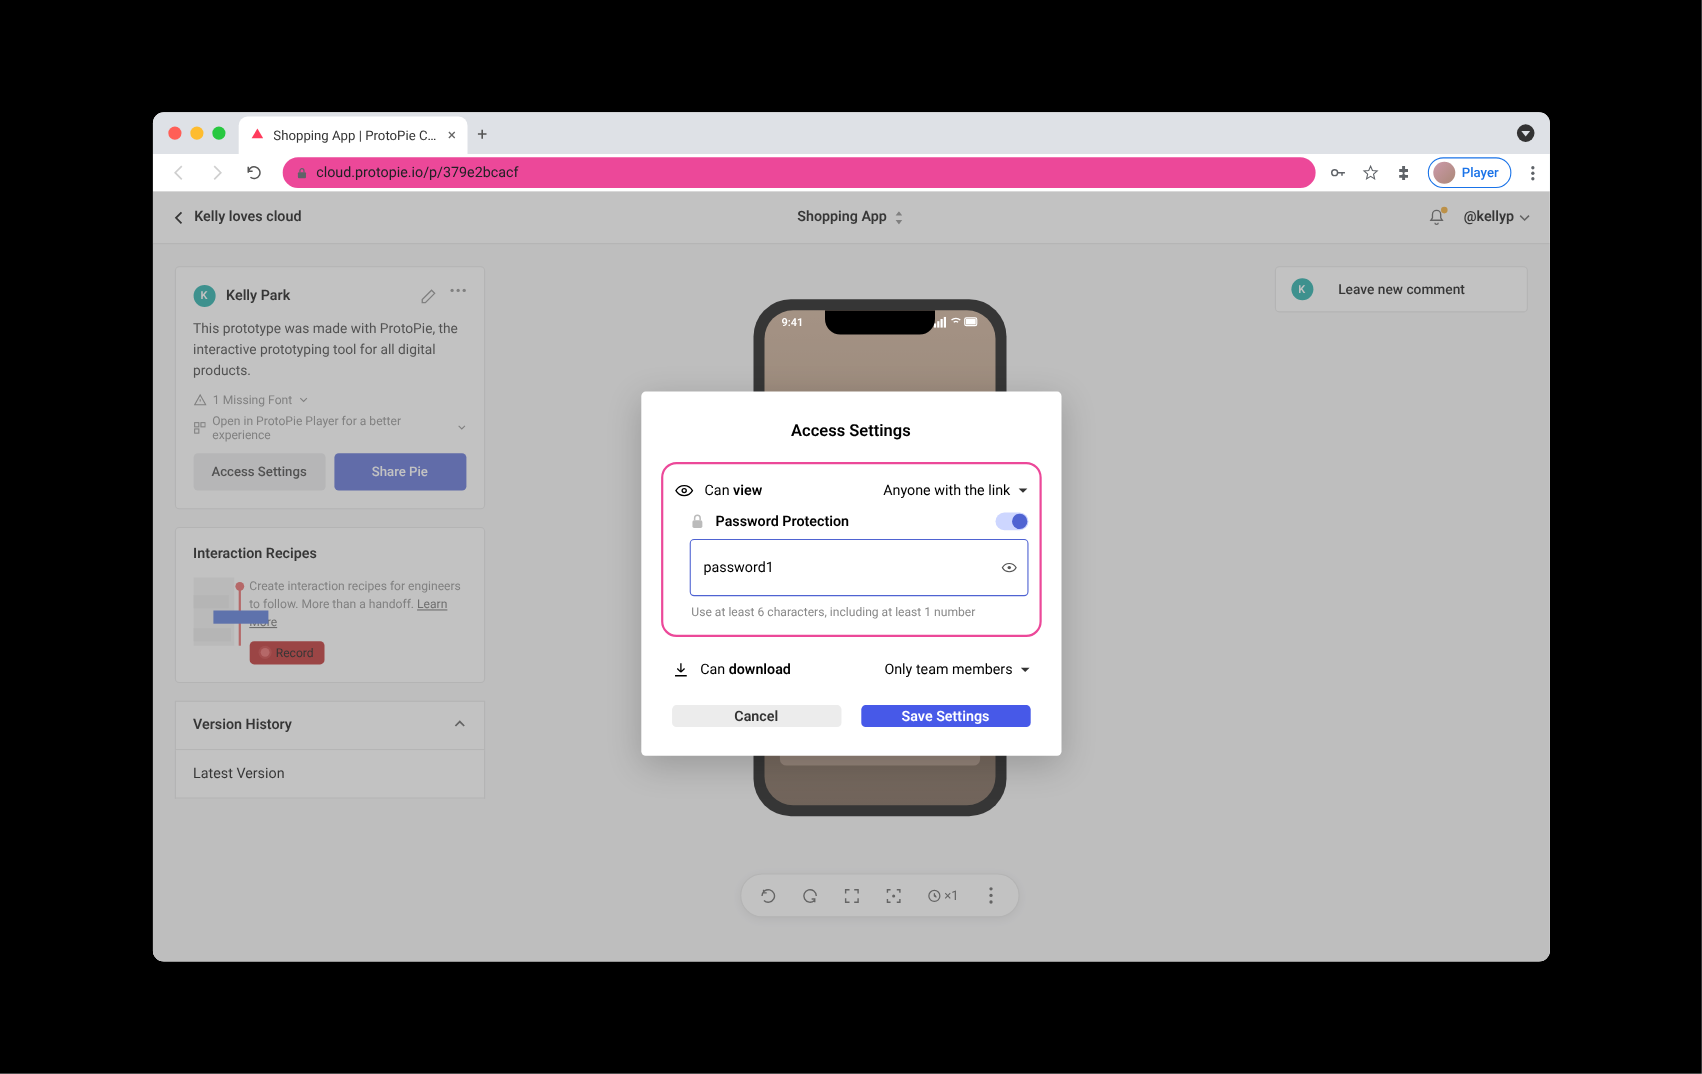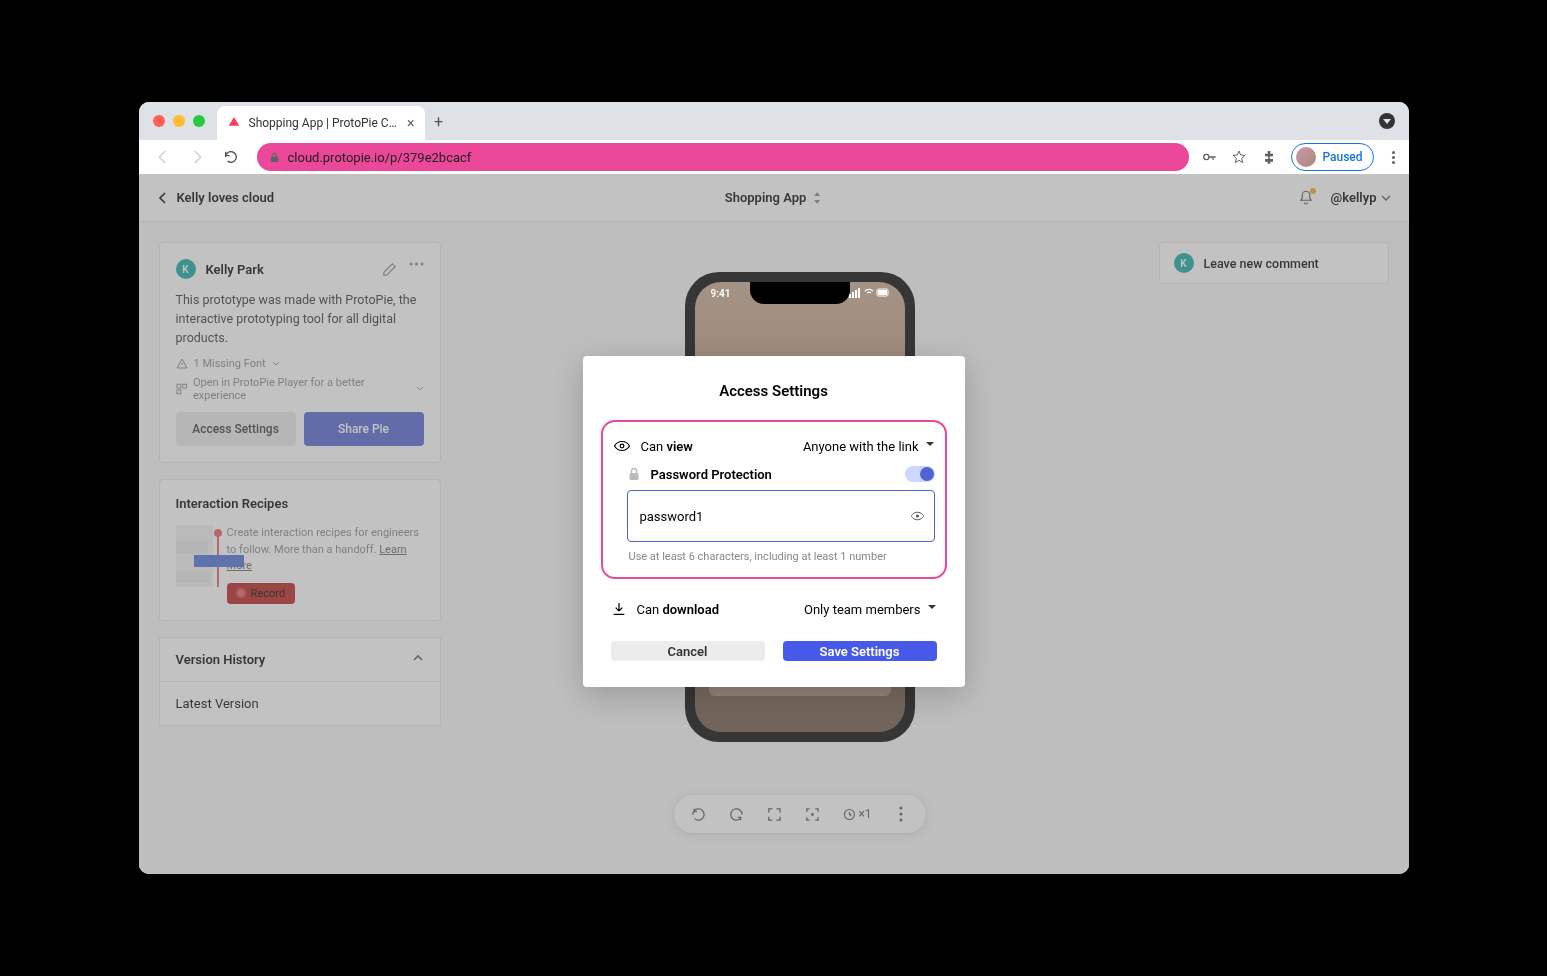--- a/index.html
+++ b/index.html
@@ -75,32 +75,32 @@
 .phone-screen { width: 100%; height: 100%; background: linear-gradient(180deg, #c9a98f 0%, #a08268 60%, #6b5443 100%); border-radius: 26px; position: relative; overflow: hidden; }
 .notch { position: absolute; top: 0; left: 50%; transform: translateX(-50%); width: 100px; height: 22px; background: #000; border-radius: 0 0 14px 14px; z-index:2; }
 .status-bar { position: absolute; top: 6px; width: 100%; display: flex; justify-content: space-between; padding: 0 16px; font-size: 10px; color: #fff; font-weight: 600; z-index:1; }
 .go-shopping { position: absolute; bottom: 36px; left: 14px; right: 14px; height: 38px; background: rgba(180,150,130,0.9); border-radius: 6px; display: flex; align-items: center; justify-content: center; color: #fff; font-size: 12px; font-weight: 600; }
 .preview-toolbar { position: absolute; bottom: 20px; left: 50%; transform: translateX(-50%); background: #fff; border: 1px solid #e5e5e5; border-radius: 24px; height: 40px; display: flex; align-items: center; padding: 0 16px; gap: 20px; box-shadow: 0 2px 8px rgba(0,0,0,0.08); }
 .pt-icon { width: 18px; height: 18px; color: #555; cursor: pointer; display:flex; align-items:center; justify-content:center; }
 .pt-icon.text { font-size: 12px; color: #555; width: auto; gap:2px; }
 
 .right-col { width: 230px; }
 .comment-card { background: #fff; border: 1px solid #e5e5e5; border-radius: 4px; padding: 10px 14px; display: flex; align-items: center; gap: 10px; cursor: pointer; }
-.comment-text { font-size: 12.5px; font-weight: 500; }
+.comment-text { font-size: 12.5px; font-weight: 500; margin-left: 13px; }
 
 .dim-overlay { position: absolute; inset: 0; background: rgba(120,120,120,0.45); }
 
 .modal { position: absolute; top: 182px; left: 50%; transform: translateX(-50%); width: 382px; background: #fff; border-radius: 4px; box-shadow: 0 8px 32px rgba(0,0,0,0.2); padding: 26px 28px; }
 .modal-title { text-align: center; font-size: 15px; font-weight: 600; margin-bottom: 20px; }
 .highlight-ring { border: 2px solid #ec4899; border-radius: 14px; padding: 10px 10px 14px; margin: 0 -10px 16px; }
 .setting-row { display: flex; align-items: center; justify-content: space-between; height: 28px; }
 .setting-left { display: flex; align-items: center; gap: 10px; font-size: 13px; }
 .setting-left .thin { font-weight: 400; }
 .setting-left strong { font-weight: 600; }
-.setting-right { display: flex; gap: 6px; font-size: 13px; cursor: pointer; }
+.setting-right { display: flex; align-items: center; gap: 6px; font-size: 13px; cursor: pointer; }
 .toggle { width: 30px; height: 16px; background: #cdd6ff; border-radius: 10px; position: relative; cursor: pointer; }
 .toggle .knob { position: absolute; right: 1px; top: 1px; width: 14px; height: 14px; background: #4f63d2; border-radius: 50%; }
 .pw-section { margin-top: 6px; padding-left: 14px; }
 .pw-row { display: flex; align-items: center; justify-content: space-between; margin-bottom: 8px; }
 .pw-label { display: flex; align-items: center; gap: 10px; font-size: 13px; font-weight: 600; }
 .lock-grey { width: 14px; height: 14px; }
 .pw-input-wrap { position: relative; }
 .pw-input { width: 100%; height: 52px; border: 1.5px solid #4f63d2; border-radius: 4px; padding: 0 36px 0 12px; font-size: 13px; outline: none; }
 .eye-icon { position: absolute; right: 10px; top: 50%; transform: translateY(-50%); cursor: pointer; }
 .hint { font-size: 11px; color: #888; margin-top: 8px; padding-left: 2px; }
@@ -162,21 +162,21 @@
             <path d="M12 12h10M18 12v4" stroke="#5f6368" stroke-width="2"></path>
           </svg>
         <svg class="tb-icon" viewBox="0 0 24 24">
             <path d="M12 3l2.5 6 6.5.5-5 4.5 1.5 6.5L12 17l-5.5 3.5L8 14 3 9.5l6.5-.5z" stroke="#5f6368" stroke-width="1.5" fill="none"></path>
           </svg>
         <svg class="tb-icon" viewBox="0 0 24 24">
             <path d="M10 3h4v4h4v4h-3a2 2 0 000 4h3v4h-4v3h-4v-3H6v-4h3a2 2 0 000-4H6V7h4z" fill="#5f6368"></path>
           </svg>
         <div class="paused-pill">
           <div class="paused-avatar"></div>
-          <span class="paused-text">Paused</span>
+          <span class="paused-text">Player</span>
         </div>
         <div class="menu-dots">
             <span></span>
             <span></span>
             <span></span>
           </div>
       </div>
     </div>
   </div>
 

